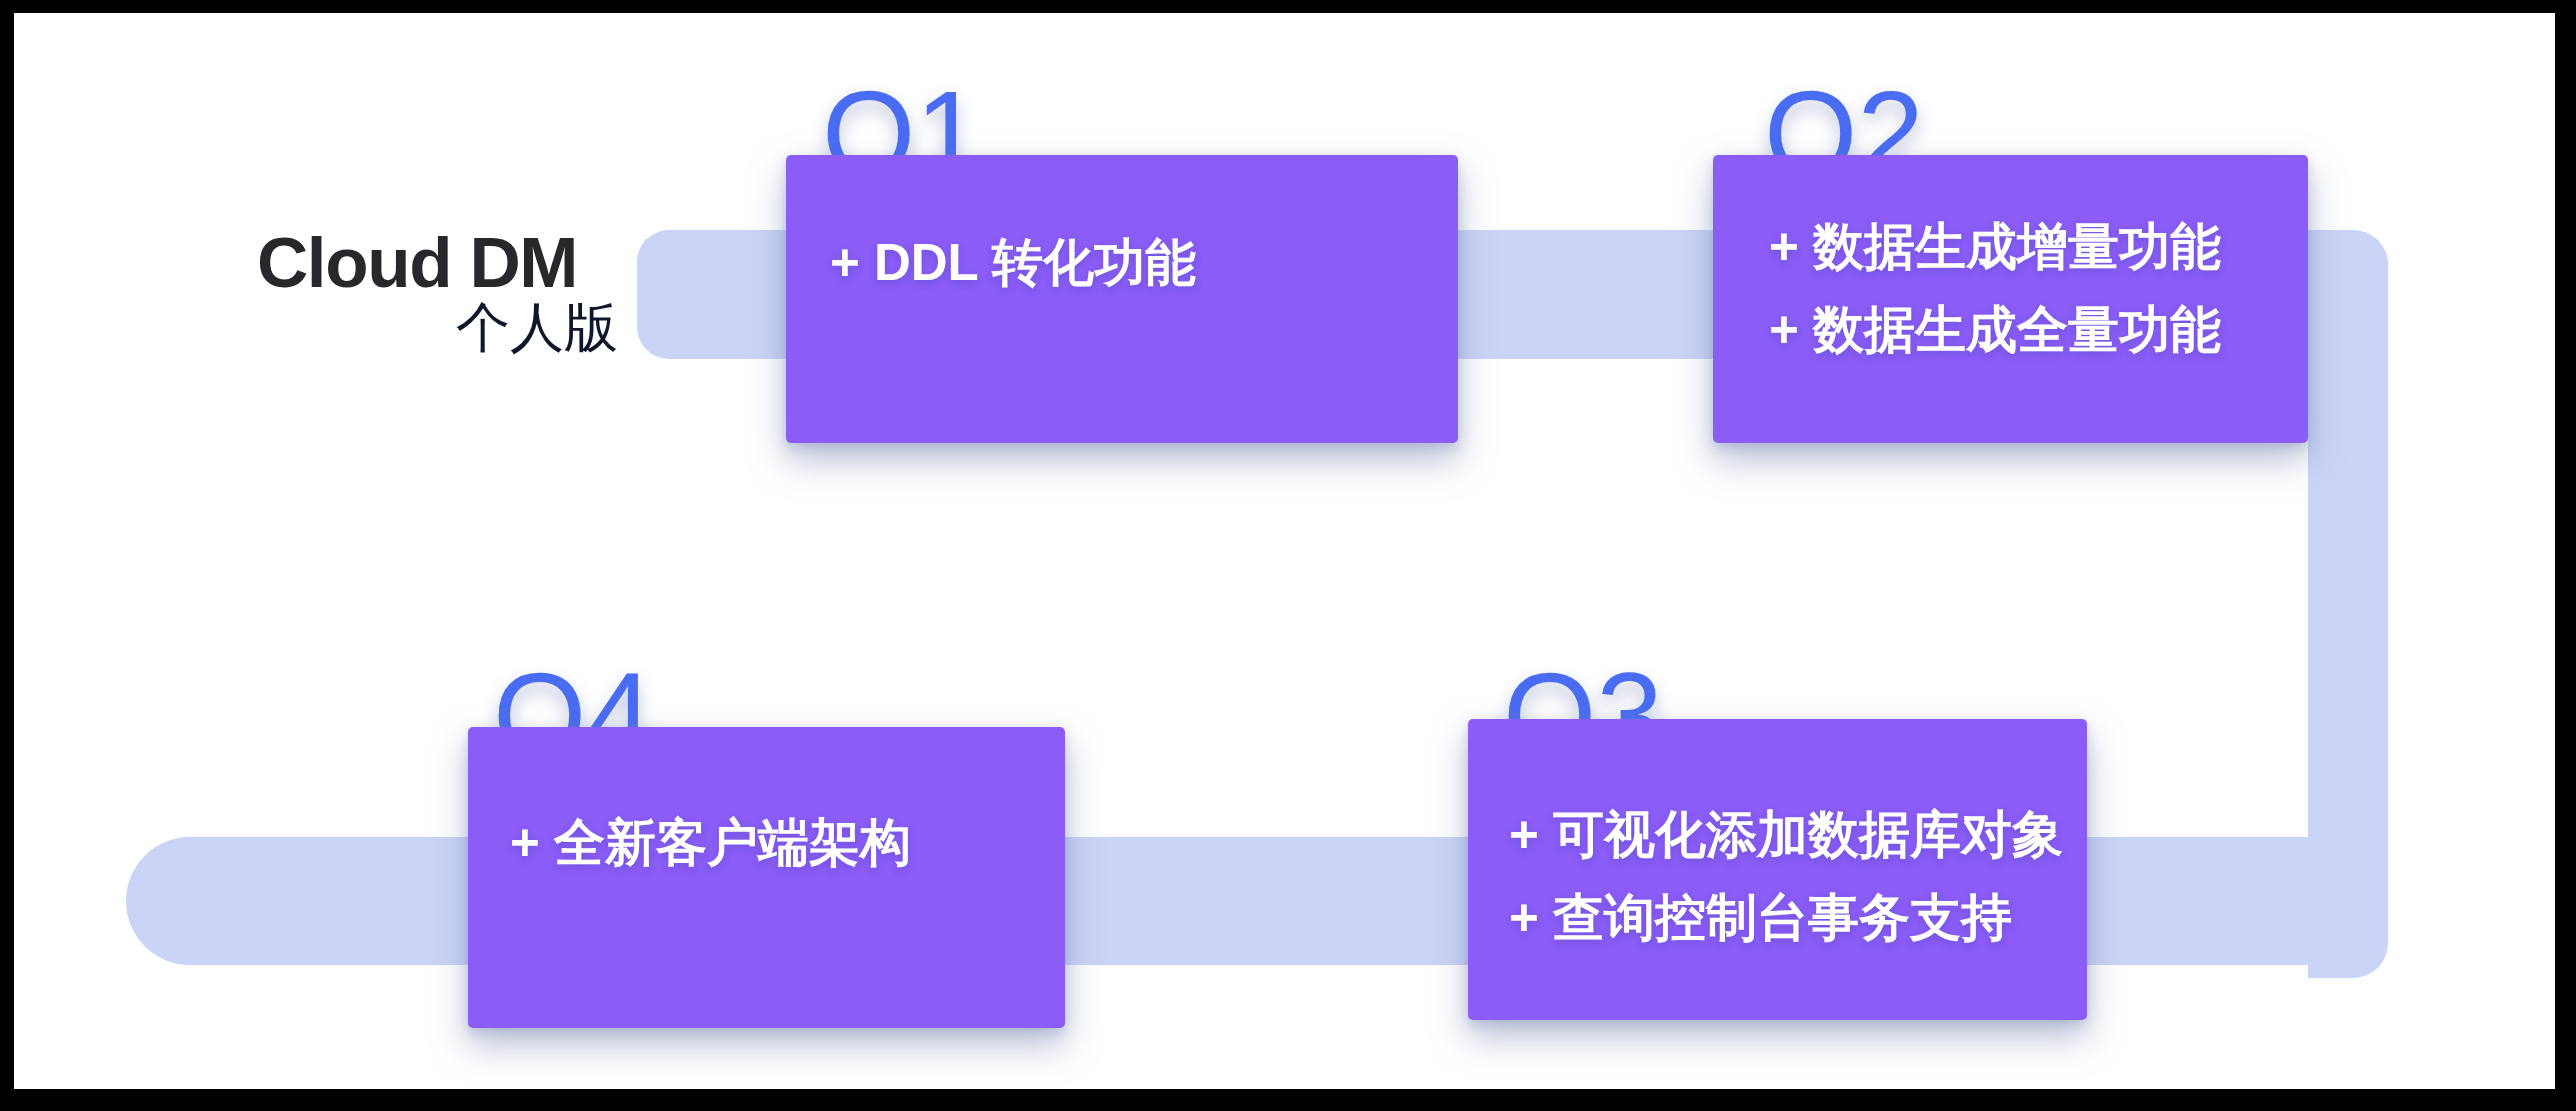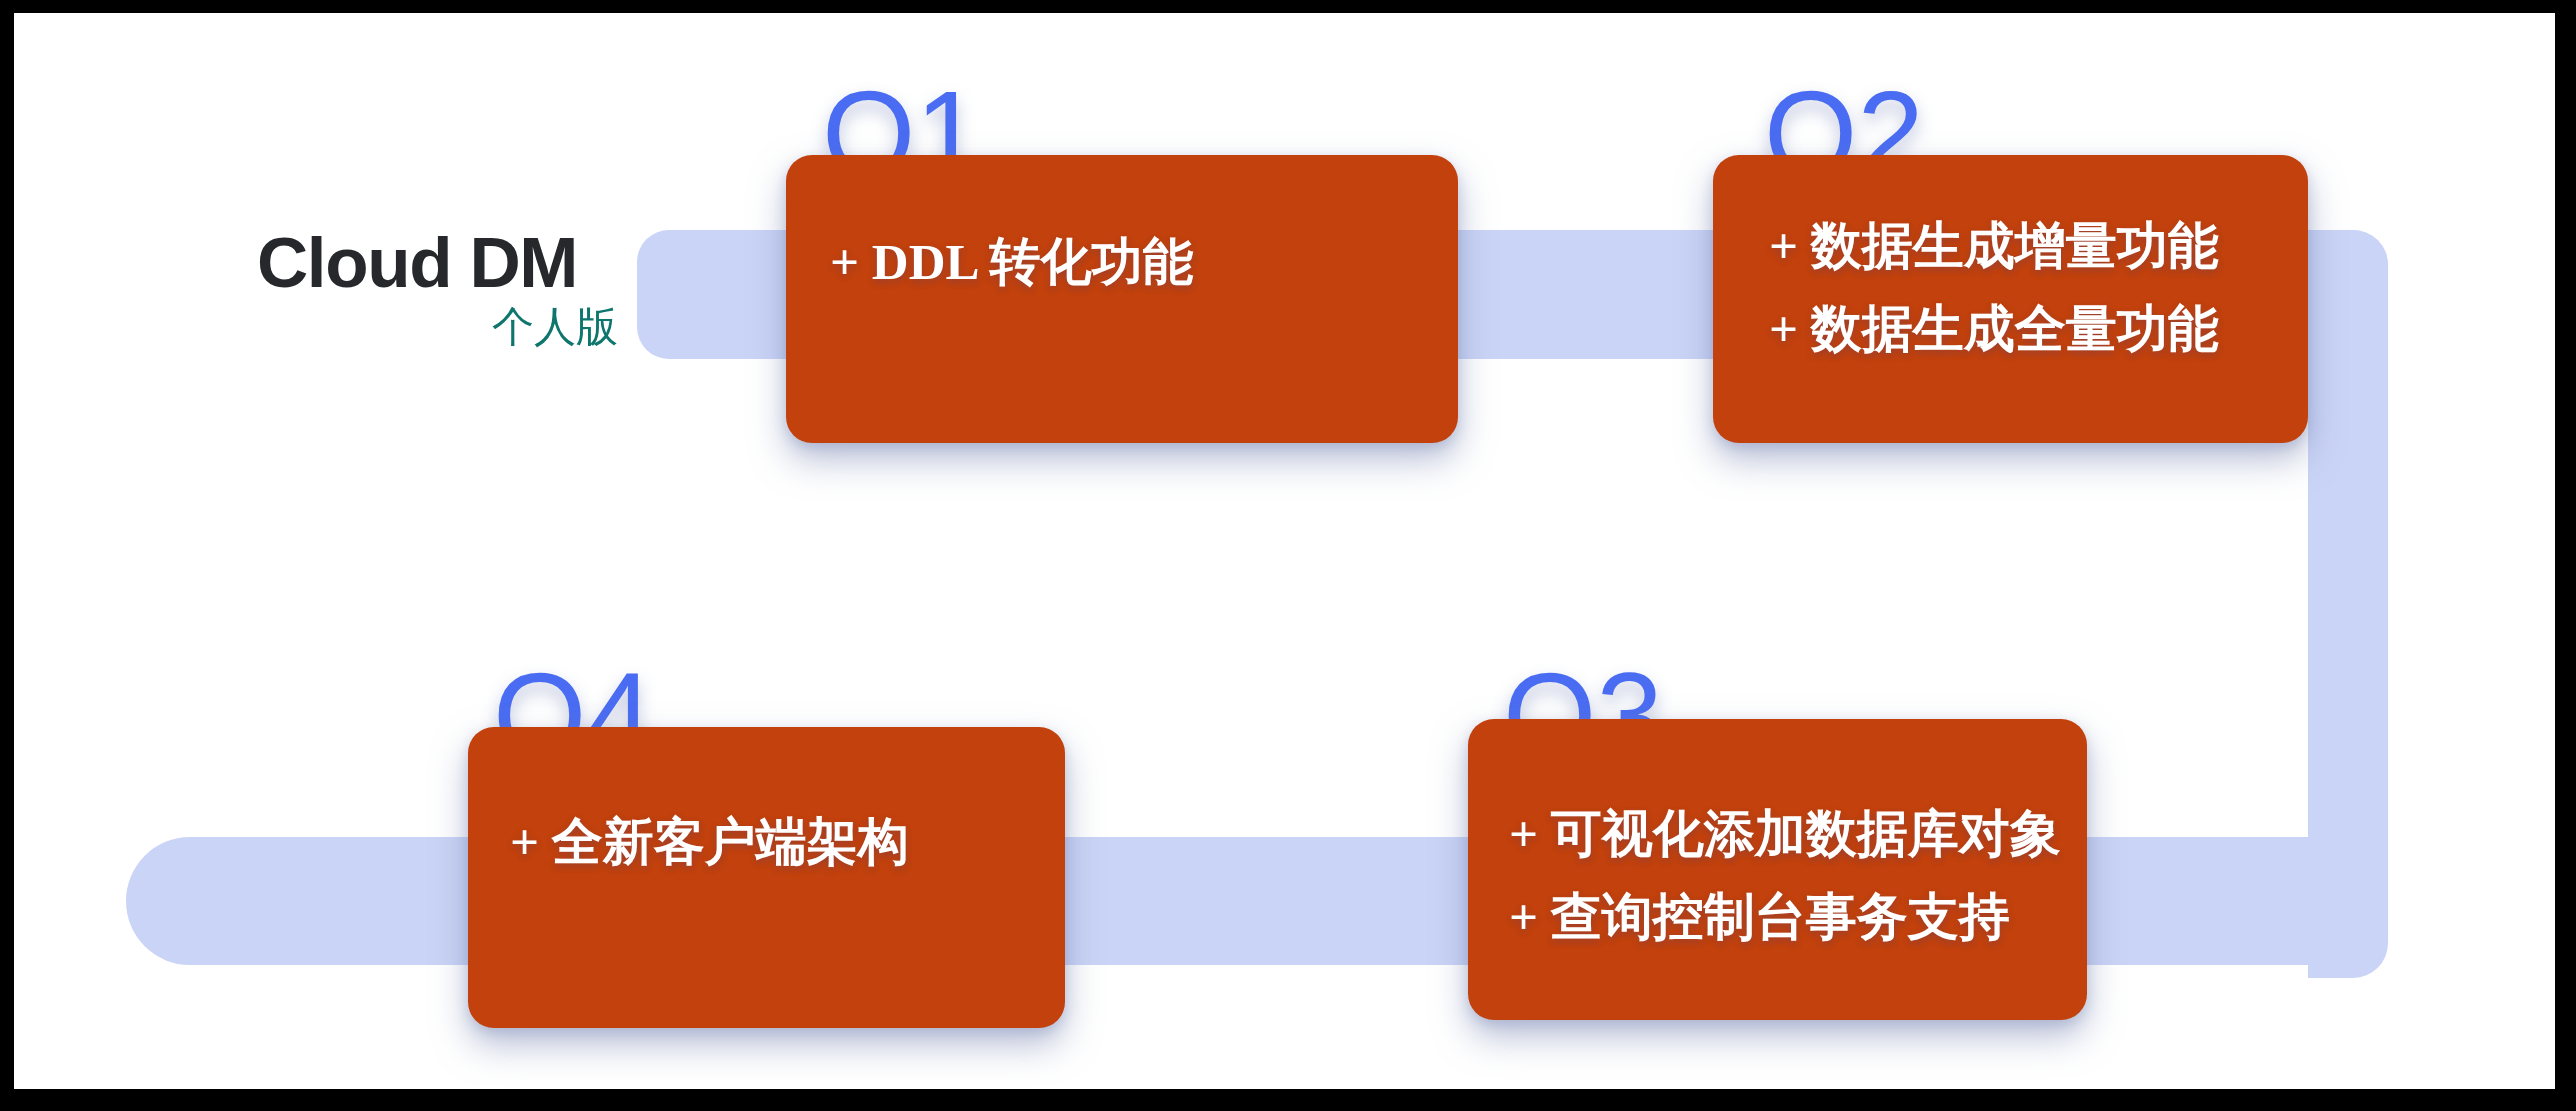--- a/index.html
+++ b/index.html
@@ -33,45 +33,44 @@
     left:112px;top:824px;width:2201px;height:128px;
     border-radius:64px 0 0 64px;
   }
   
   #logo{position:absolute;left:243px;top:212px;width:361px;height:127px;}
   #logo .brand{
     font-size:71px;font-weight:800;letter-spacing:-1.4px;
     color:#26282c;line-height:75px;white-space:nowrap;
   }
   #logo .edition{
-    font-size:42px;font-weight:500;color:#0f766e;
+    font-size:54px;font-weight:500;color:#0f172a;
     line-height:44px;text-align:right;margin-top:4.2px;
   }
   
   .qlabel{
     position:absolute;
     font-size:120px;line-height:120px;font-weight:400;
     color:#4a6cf2;
     text-shadow:0 8.5px 17px rgba(112,128,182,0.45);
     white-space:nowrap;
     margin-top:38px;
   }
   #q1-label{left:808px;top:22px;}
   #q2-label{left:1750px;top:22px;}
   #q3-label{left:1489px;top:604px;}
   #q4-label{left:479px;top:604px;}
   
   .qbox{
     position:absolute;
-    background:#c2410c;
-    border-radius:26px;
+    background:#8b5cf6;
+    border-radius:5px;
     box-sizing:border-box;
     box-shadow:0 17px 35px rgba(118,132,178,0.50), 0 4.2px 11.3px rgba(118,132,178,0.28);
     color:#ffffff;
-    font-family:Liberation Serif, serif;
   }
   .qbox .line{
     font-size:51px;font-weight:700;line-height:83px;
     white-space:nowrap;
     text-shadow:0 2.8px 7px rgba(40,60,150,0.25);
   }
   #q1-box{left:772px;top:142px;width:672px;height:288px;padding:66px 0 0 44px;}
   #q2-box{left:1699px;top:142px;width:595px;height:288px;padding:50px 0 0 56px;}
   #q3-box{left:1454px;top:706px;width:619px;height:301px;padding:74px 0 0 41px;}
   #q4-box{left:454px;top:706px;width:597px;height:301px;padding:74px 0 0 42px;margin-top:8px;}

